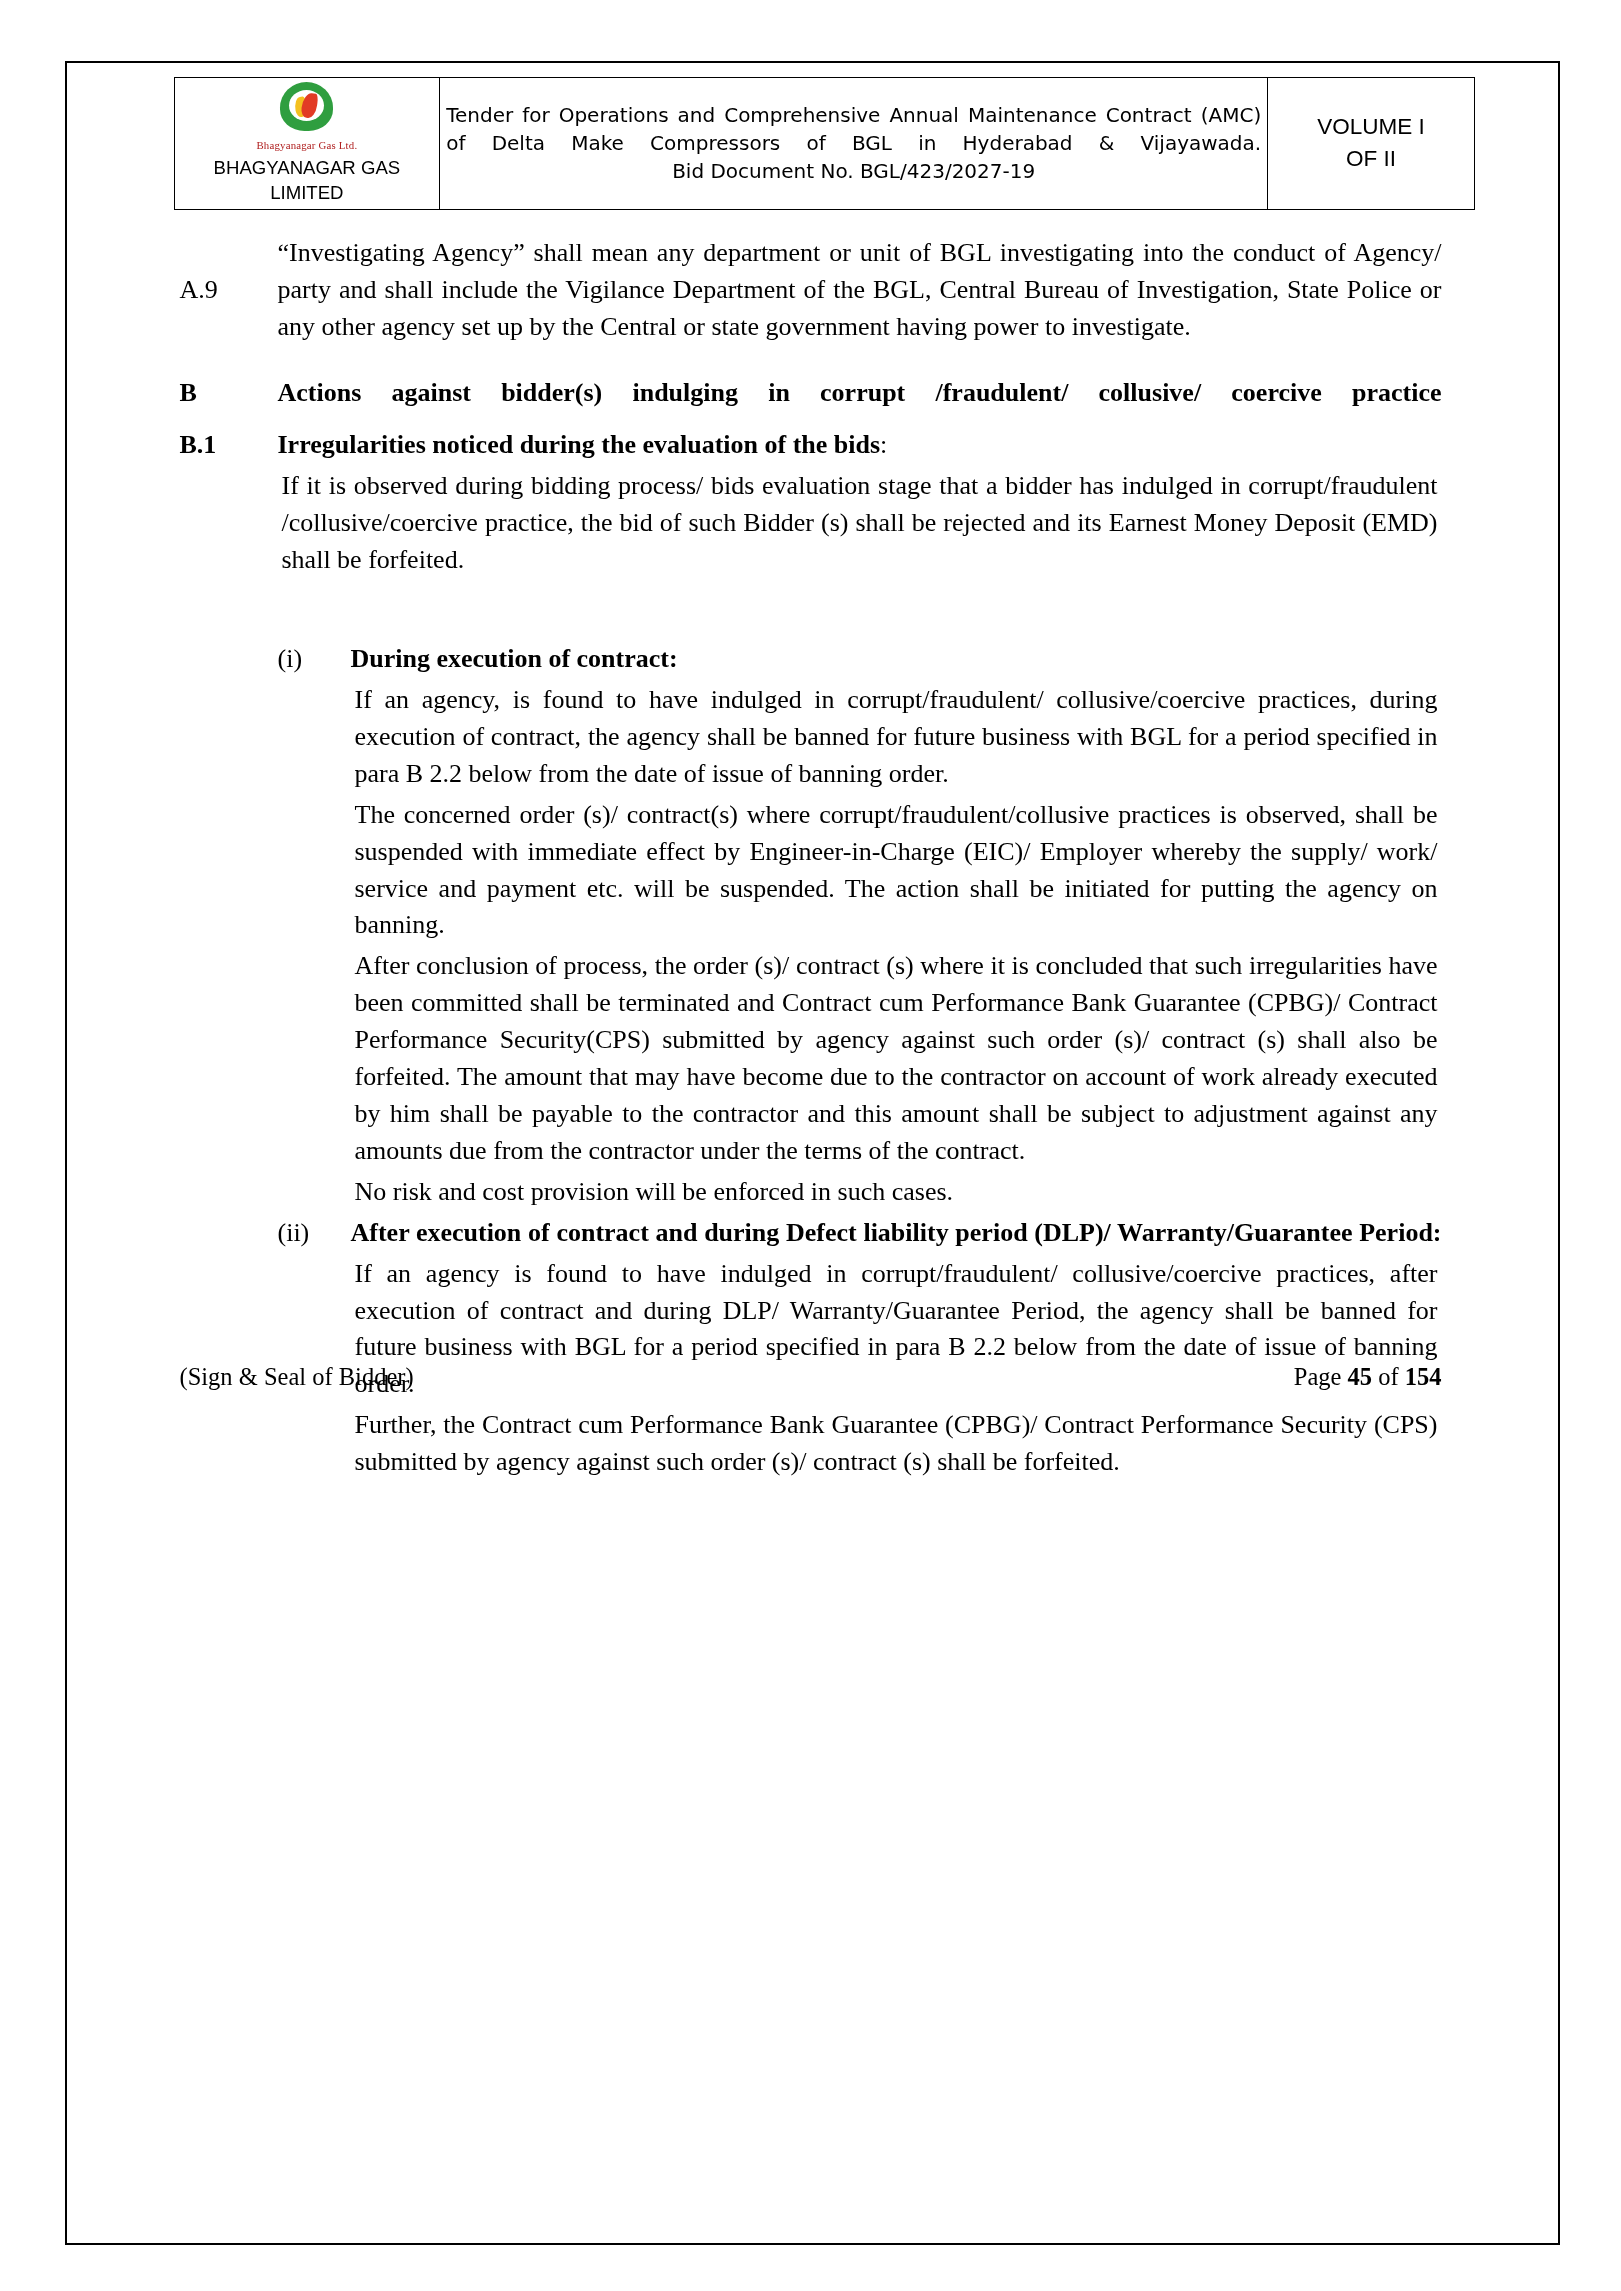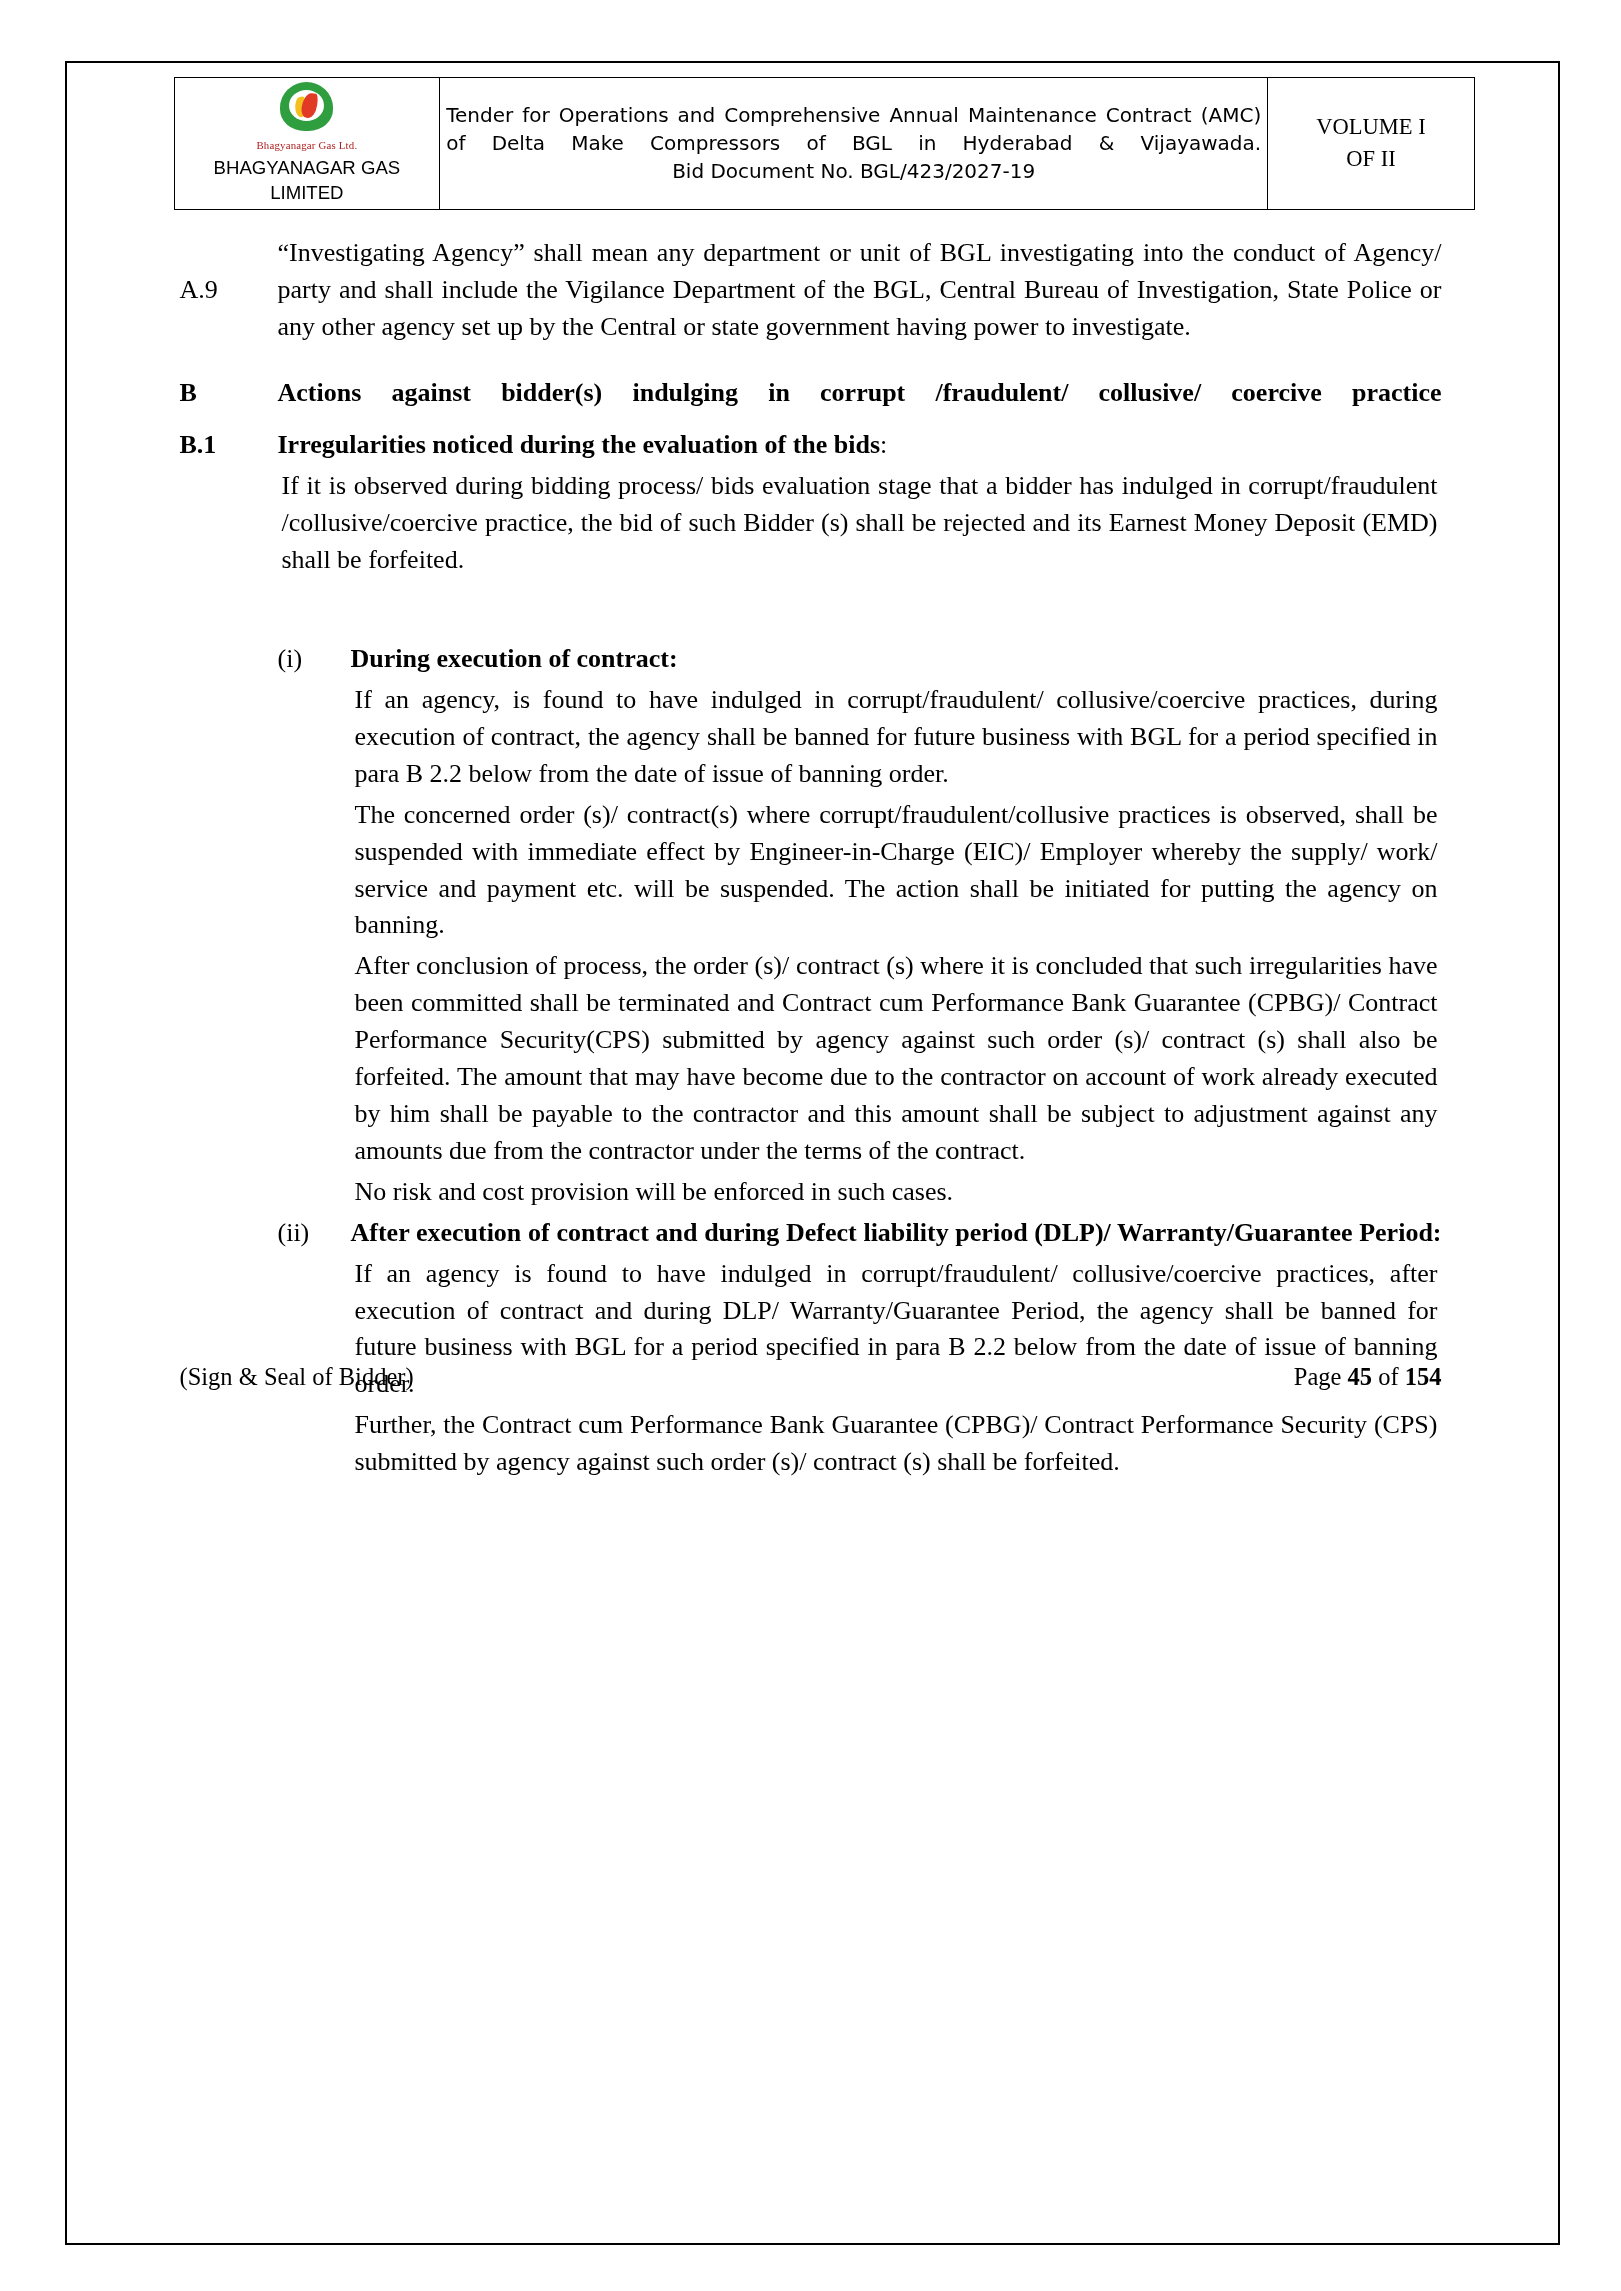--- a/index.html
+++ b/index.html
@@ -55,21 +55,21 @@
   }
   td.title-cell {
     width: 815px;
     padding: 7.8px 13.7px 9.8px 13.7px;
   }
   td.volume-cell {
     width: 194px;
     text-align: center;
     font-size: 22.5px;
     line-height: 1.45;
-    font-family: Liberation Serif, serif;
+    font-family: Liberation Sans, sans-serif;
   }
   .logo-mark {
     width: 61px;
     height: 55px;
     margin: 0 auto 2px auto;
     position: relative;
   }
   .logo-mark .ring {
     position: absolute;
     left: 3.9px; top: 0;

